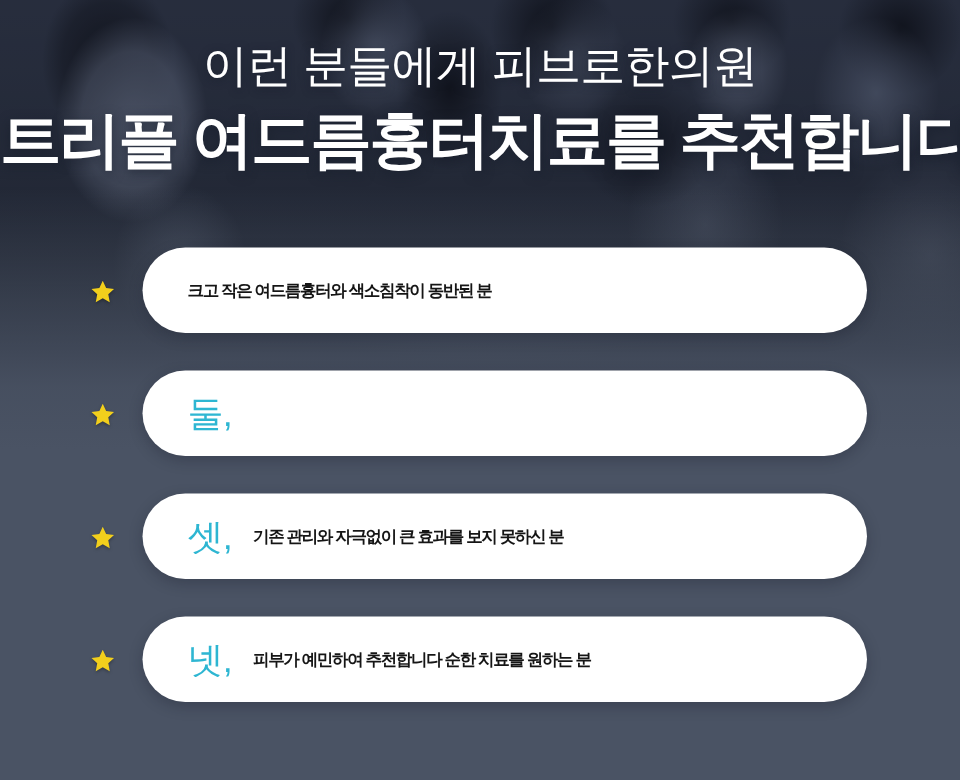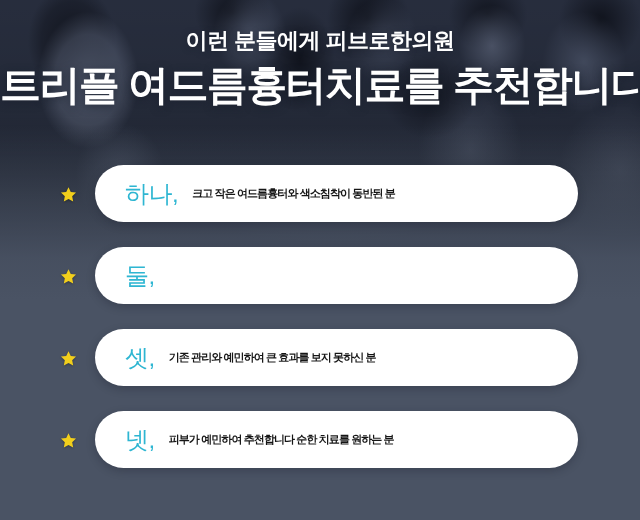--- a/index.html
+++ b/index.html
@@ -85,22 +85,22 @@
     position: absolute;
     left: 0;
     top: 30px;
     width: 640px;
     text-align: center;
     color: #ffffff;
     line-height: 1.0;
   }
   .headline .line1 {
     display: block;
-    font-size: 22px;
-    font-weight: 700;
+    font-size: 30px;
+    font-weight: 400;
     letter-spacing: -0.5px;
     text-shadow: 0 1px 6px rgba(20,26,40,.55);
   }
   .headline .line2 {
     display: block;
     margin-top: 13px;
     font-size: 41px;
     font-weight: 700;
     letter-spacing: -1.6px;
     text-shadow: 0 2px 8px rgba(20,26,40,.6);
@@ -186,21 +186,20 @@
 
   <div class="cond-list">
 
     <div class="cond-row">
       <span class="star-icon">
         <svg width="17" height="17" viewBox="0 0 24 24" aria-hidden="true">
           <polygon fill="#f2cf1c" points="12,1.6 15.2,8.4 22.6,9.3 17.2,14.4 18.6,21.8 12,18.2 5.4,21.8 6.8,14.4 1.4,9.3 8.8,8.4"></polygon>
         </svg>
       </span>
       <div class="cond-pill">
-        <span class="cond-num">하나,</span>
         <span class="cond-text">크고 작은 여드름흉터와 색소침착이 동반된 분</span>
       </div>
     </div>
 
     <div class="cond-row">
       <span class="star-icon">
         <svg width="17" height="17" viewBox="0 0 24 24" aria-hidden="true">
           <polygon fill="#f2cf1c" points="12,1.6 15.2,8.4 22.6,9.3 17.2,14.4 18.6,21.8 12,18.2 5.4,21.8 6.8,14.4 1.4,9.3 8.8,8.4"></polygon>
         </svg>
       </span>
@@ -210,21 +209,21 @@
     </div>
 
     <div class="cond-row">
       <span class="star-icon">
         <svg width="17" height="17" viewBox="0 0 24 24" aria-hidden="true">
           <polygon fill="#f2cf1c" points="12,1.6 15.2,8.4 22.6,9.3 17.2,14.4 18.6,21.8 12,18.2 5.4,21.8 6.8,14.4 1.4,9.3 8.8,8.4"></polygon>
         </svg>
       </span>
       <div class="cond-pill">
         <span class="cond-num">셋,</span>
-        <span class="cond-text">기존 관리와 예민하여 큰 효과를 보지 못하신 분</span>
+        <span class="cond-text">기존 관리와 자극없이 큰 효과를 보지 못하신 분</span>
       </div>
     </div>
 
     <div class="cond-row">
       <span class="star-icon">
         <svg width="17" height="17" viewBox="0 0 24 24" aria-hidden="true">
           <polygon fill="#f2cf1c" points="12,1.6 15.2,8.4 22.6,9.3 17.2,14.4 18.6,21.8 12,18.2 5.4,21.8 6.8,14.4 1.4,9.3 8.8,8.4"></polygon>
         </svg>
       </span>
       <div class="cond-pill">

